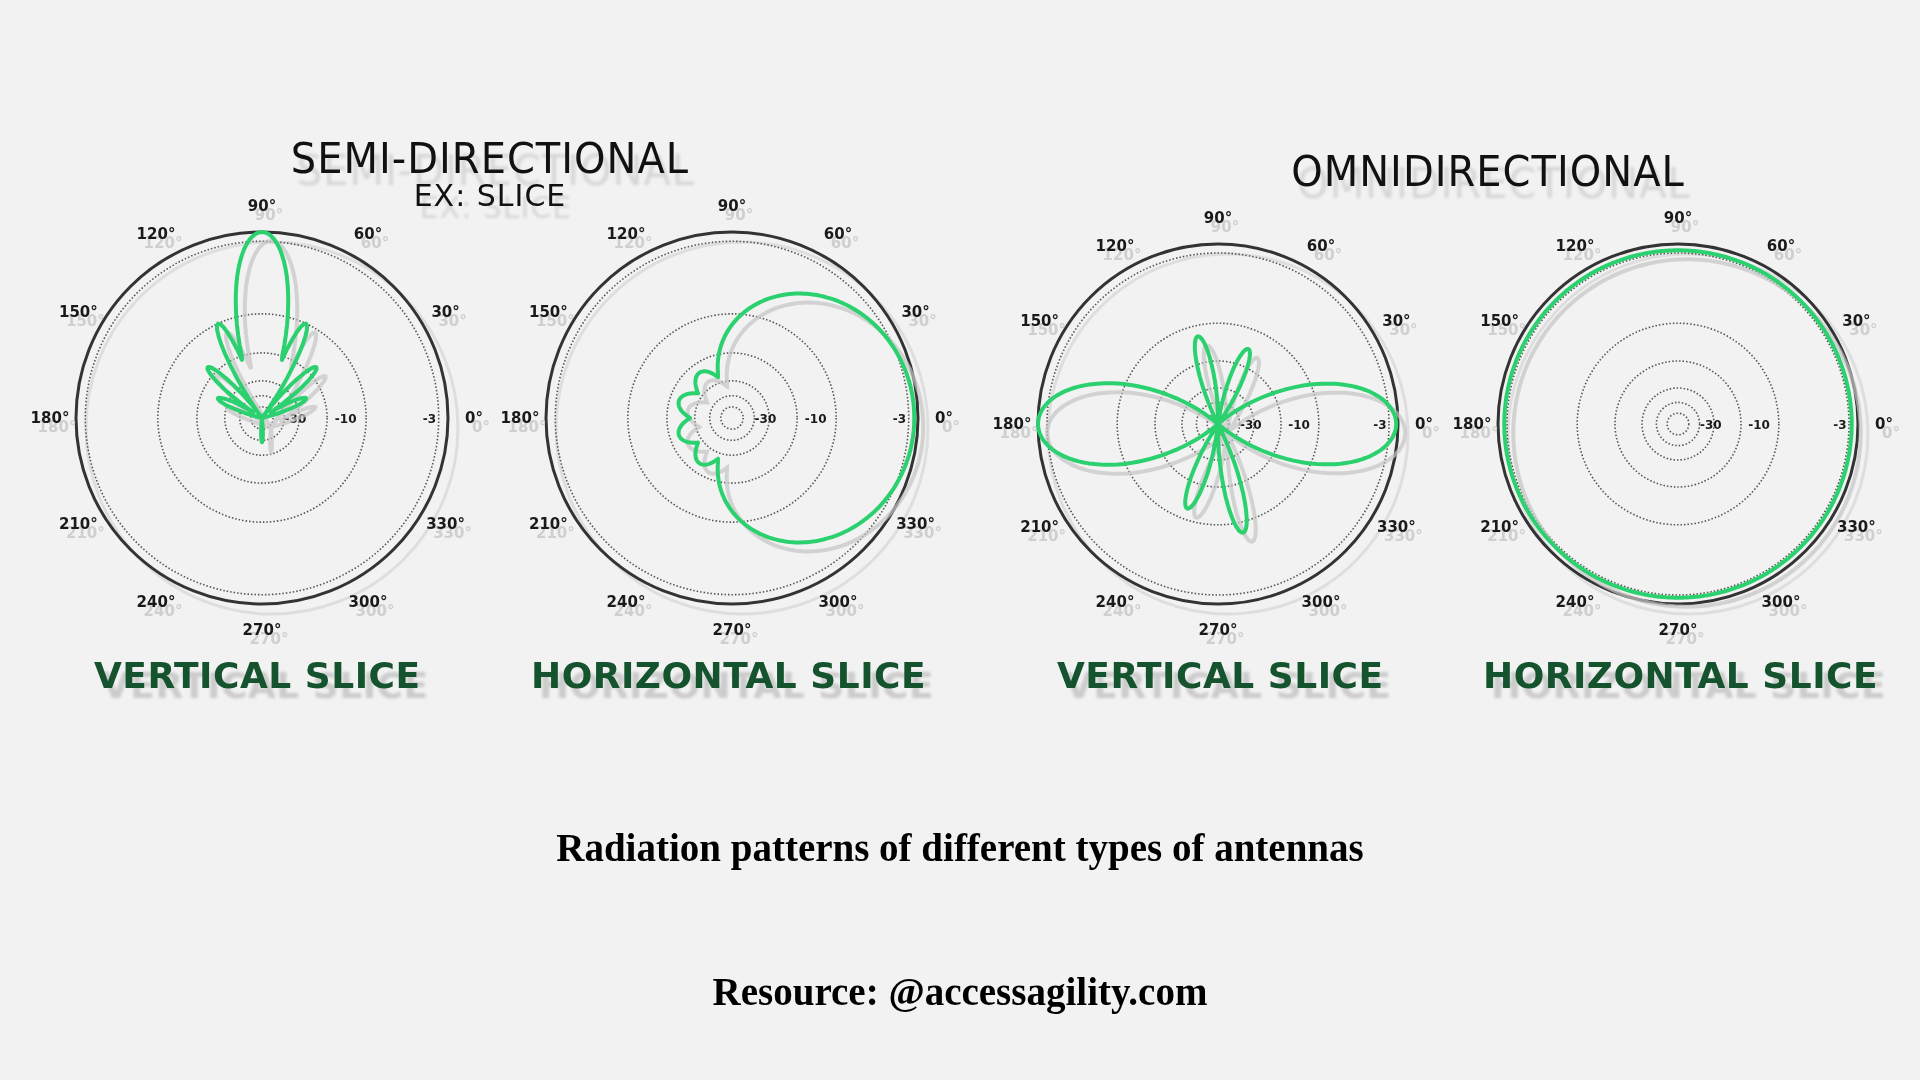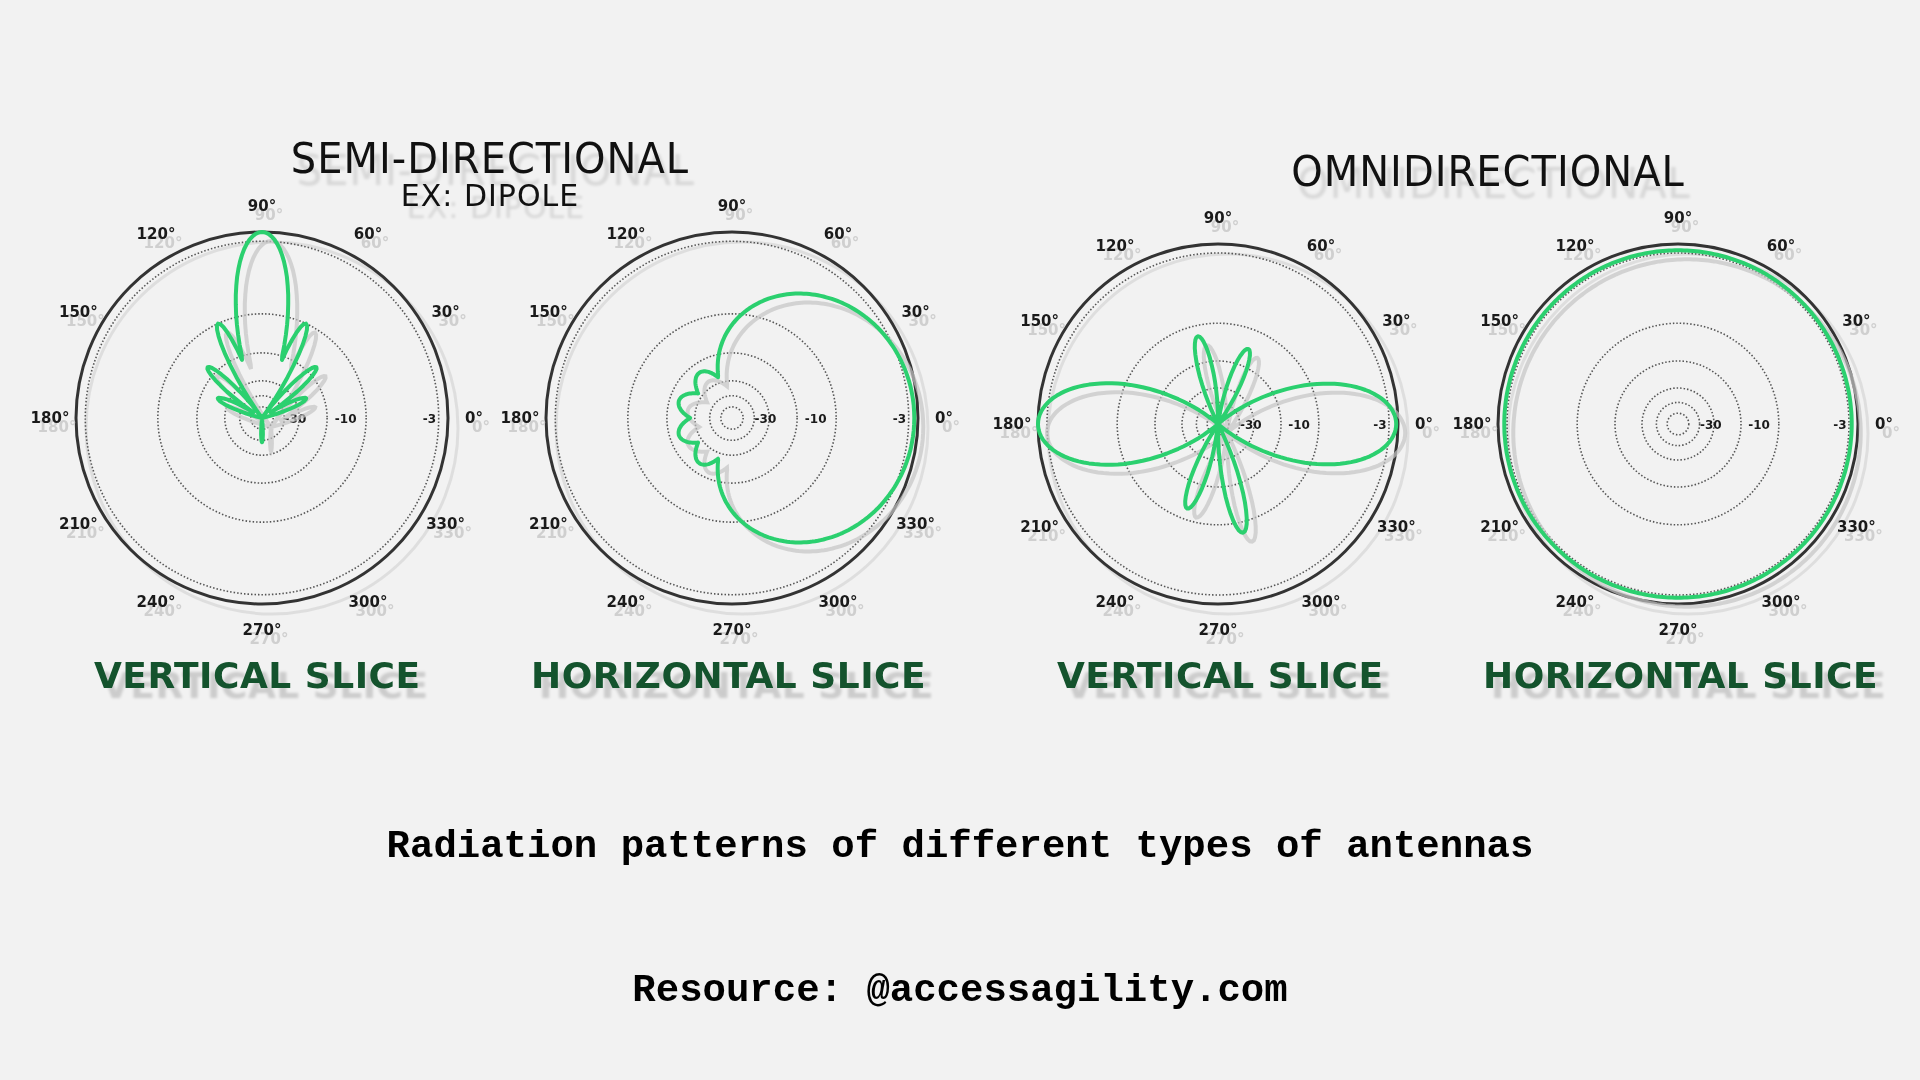--- a/index.html
+++ b/index.html
@@ -5,31 +5,31 @@
   html,body{margin:0;padding:0;}
   body{width:1920px;height:1080px;background:#f2f2f2;position:relative;overflow:hidden;font-family:"DejaVu Sans",sans-serif;}
   .group-title{position:absolute;text-align:center;color:#111;font-family:"DejaVu Sans",sans-serif;font-weight:normal;letter-spacing:1px;
     text-shadow:6px 12px 3px rgba(0,0,0,0.12);}
   .group-title .main{display:block;font-size:40px;line-height:44px;transform:scaleY(1.05);}
   .group-title .sub{display:block;font-size:30px;line-height:32px;}
   .slice-label{position:absolute;font-family:"DejaVu Sans",sans-serif;font-weight:bold;font-size:36px;color:#14532d;letter-spacing:0.5px;
     text-shadow:8px 10px 3px rgba(0,0,0,0.16);white-space:nowrap;}
   .polar{position:absolute;}
   .polar svg{overflow:visible;}
-  .caption{position:absolute;left:0;width:1920px;text-align:center;font-family:Liberation Mono, monospace;font-weight:bold;color:#000;font-size:39px;}
+  .caption{position:absolute;left:0;width:1920px;text-align:center;font-family:Liberation Serif, serif;font-weight:bold;color:#000;font-size:39px;}
   .deg{font-family:"DejaVu Sans",sans-serif;font-weight:bold;font-size:15px;fill:#1a1a1a;}
   .deg-shadow{font-family:"DejaVu Sans",sans-serif;font-weight:bold;font-size:15px;fill:#cfcfcf;}
   .db{font-family:"DejaVu Sans",sans-serif;font-weight:bold;font-size:12px;fill:#1a1a1a;}
 </style>
 </head>
 <body>
 
 <div class="group-title" style="left:270px;top:136px;width:440px;">
   <span class="main">SEMI-DIRECTIONAL</span>
-  <span class="sub">EX: DIPOLE</span>
+  <span class="sub">EX: SLICE</span>
 </div>
 <div class="group-title" style="left:1268px;top:149px;width:440px;">
   <span class="main">OMNIDIRECTIONAL</span>
 </div>
 
 <div class="polar" style="left: 16px; top: 172px;"><svg width="492" height="492" viewBox="-246 -246 492 492">
       <g transform="translate(10,10)" opacity="0.35">
         <circle r="186" fill="none" stroke="#bbb" stroke-width="3"></circle>
       </g>
       <g>

